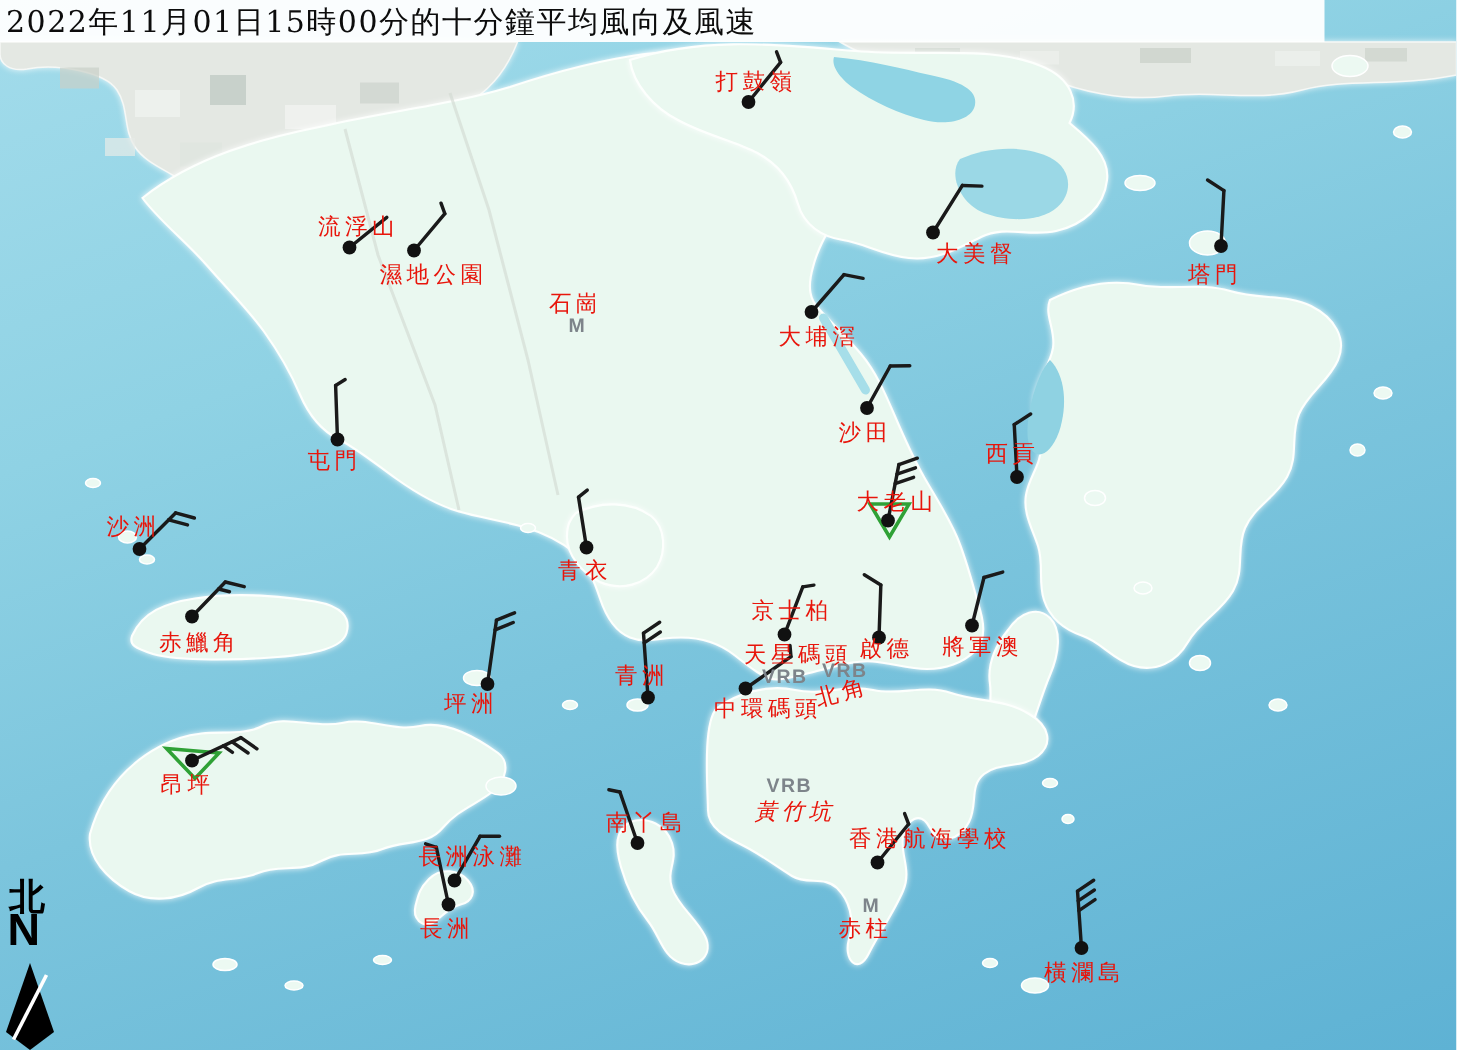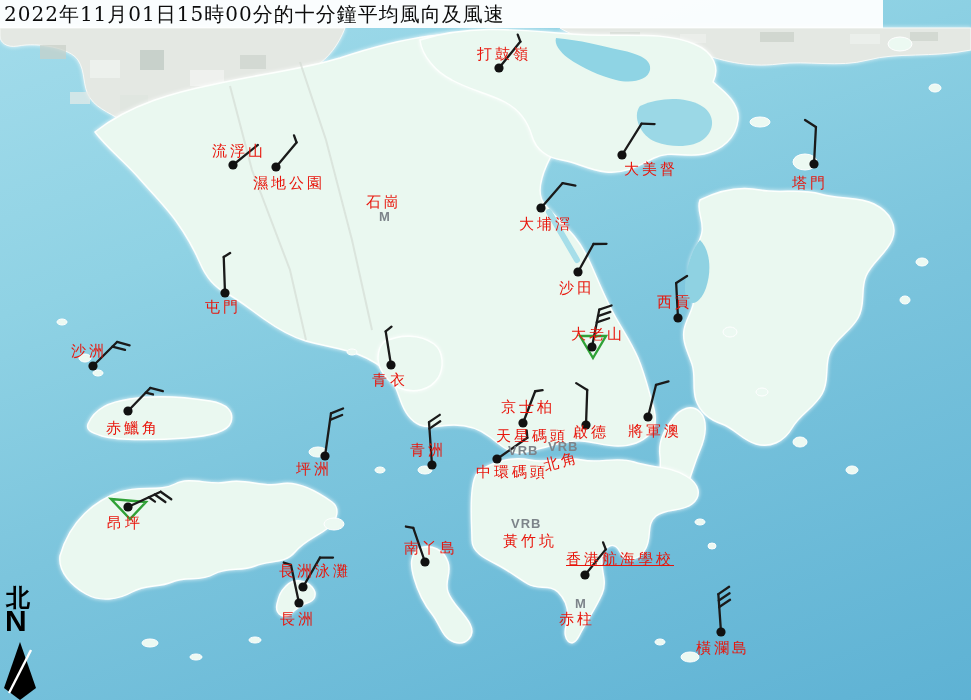--- a/index.html
+++ b/index.html
@@ -281,23 +281,23 @@
       <div class="stn-label" style="left: 628px; top: 423px;">將軍澳</div>
       <div class="stn-label" style="left: 496px; top: 428px;">天星碼頭</div>
       <div class="sub-label" style="left: 508px; top: 444px;">VRB</div>
       <div class="stn-label" style="left: 476px; top: 464px;">中環碼頭</div>
       <div class="stn-label" style="left: 544px; top: 458px; transform: rotate(-15deg);">北角</div>
       <div class="sub-label" style="left: 548px; top: 440px;">VRB</div>
       <div class="stn-label" style="left: 296px; top: 461px;">坪洲</div>
       <div class="stn-label" style="left: 410px; top: 442px;">青洲</div>
       <div class="stn-label" style="left: 107px; top: 515px;">昂坪</div>
       <div class="stn-label" style="left: 404px; top: 540px; text-align: center;">南丫島</div>
-      <div class="stn-label" style="left: 503px; top: 533px;">黃竹坑</div>
+      <div class="stn-label" style="left: 503px; top: 533px; font-style: italic;">黃竹坑</div>
       <div class="sub-label" style="left: 511px; top: 517px;">VRB</div>
-      <div class="stn-label" style="left: 566px; top: 551px; text-decoration: underline;">香港航海學校</div>
+      <div class="stn-label" style="left: 566px; top: 551px;">香港航海學校</div>
       <div class="stn-label" style="left: 559px; top: 611px;">赤柱</div>
       <div class="sub-label" style="left: 575px; top: 597px;">M</div>
       <div class="stn-label" style="left: 279px; top: 563px;">長洲泳灘</div>
       <div class="stn-label" style="left: 280px; top: 611px;">長洲</div>
       <div class="stn-label" style="left: 696px; top: 640px;">橫瀾島</div>
     </div>
 
   <div id="titlebar">
     <span>2022年11月01日15時00分的十分鐘平均風向及風速</span>
   </div>

